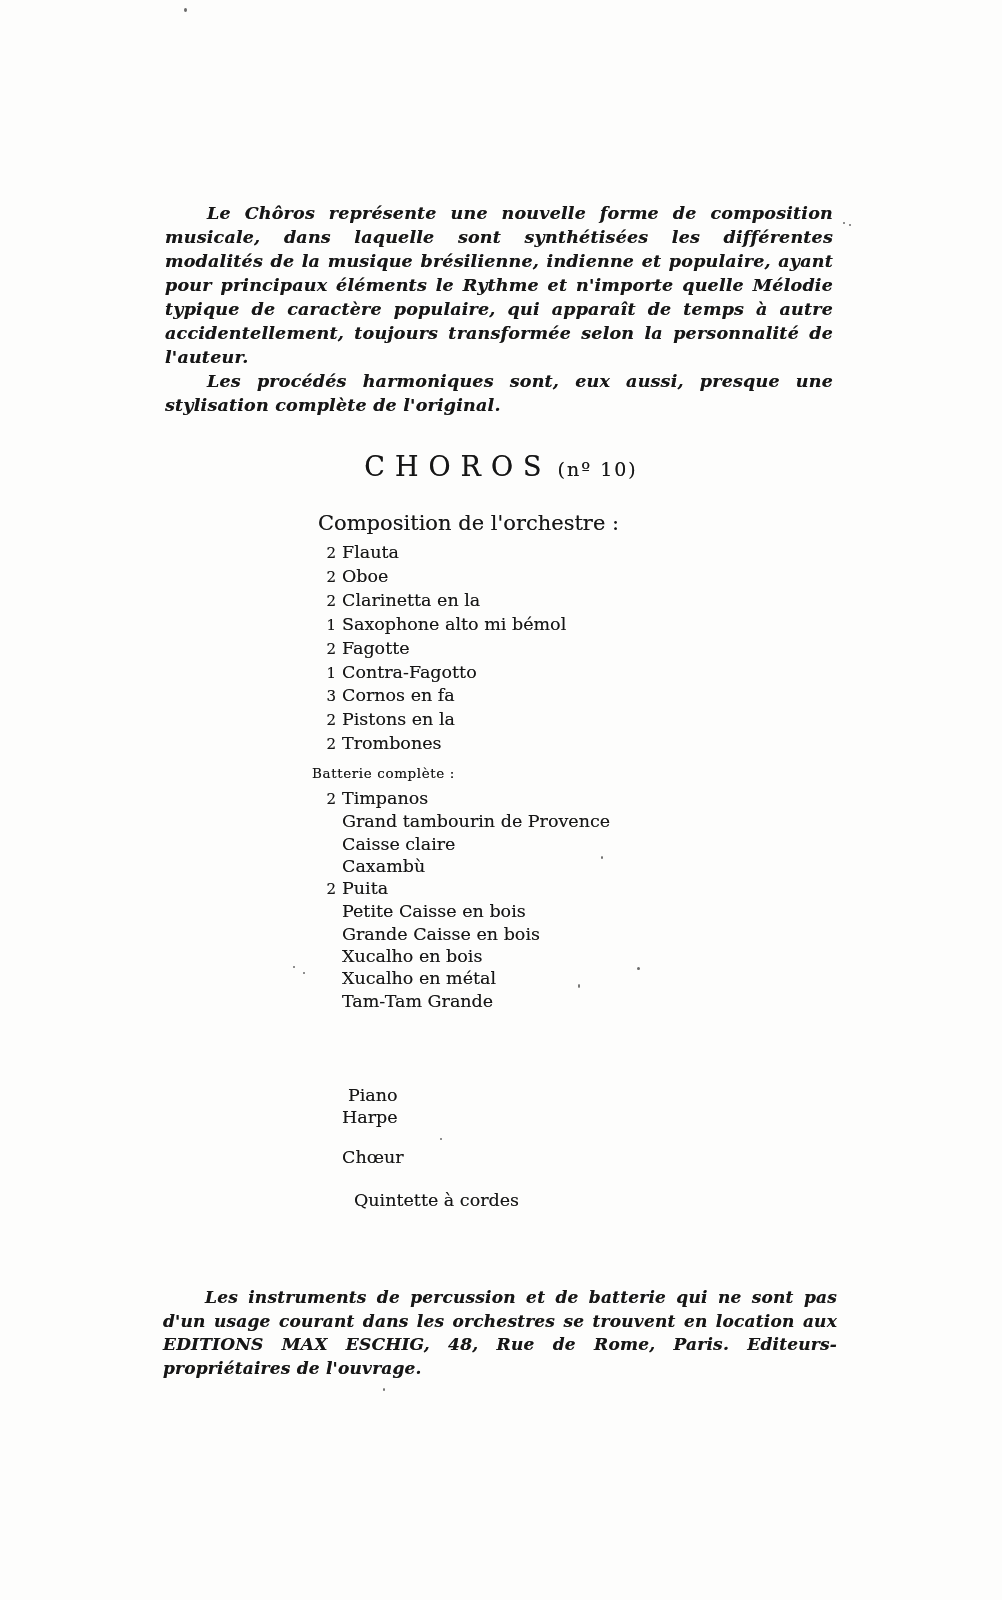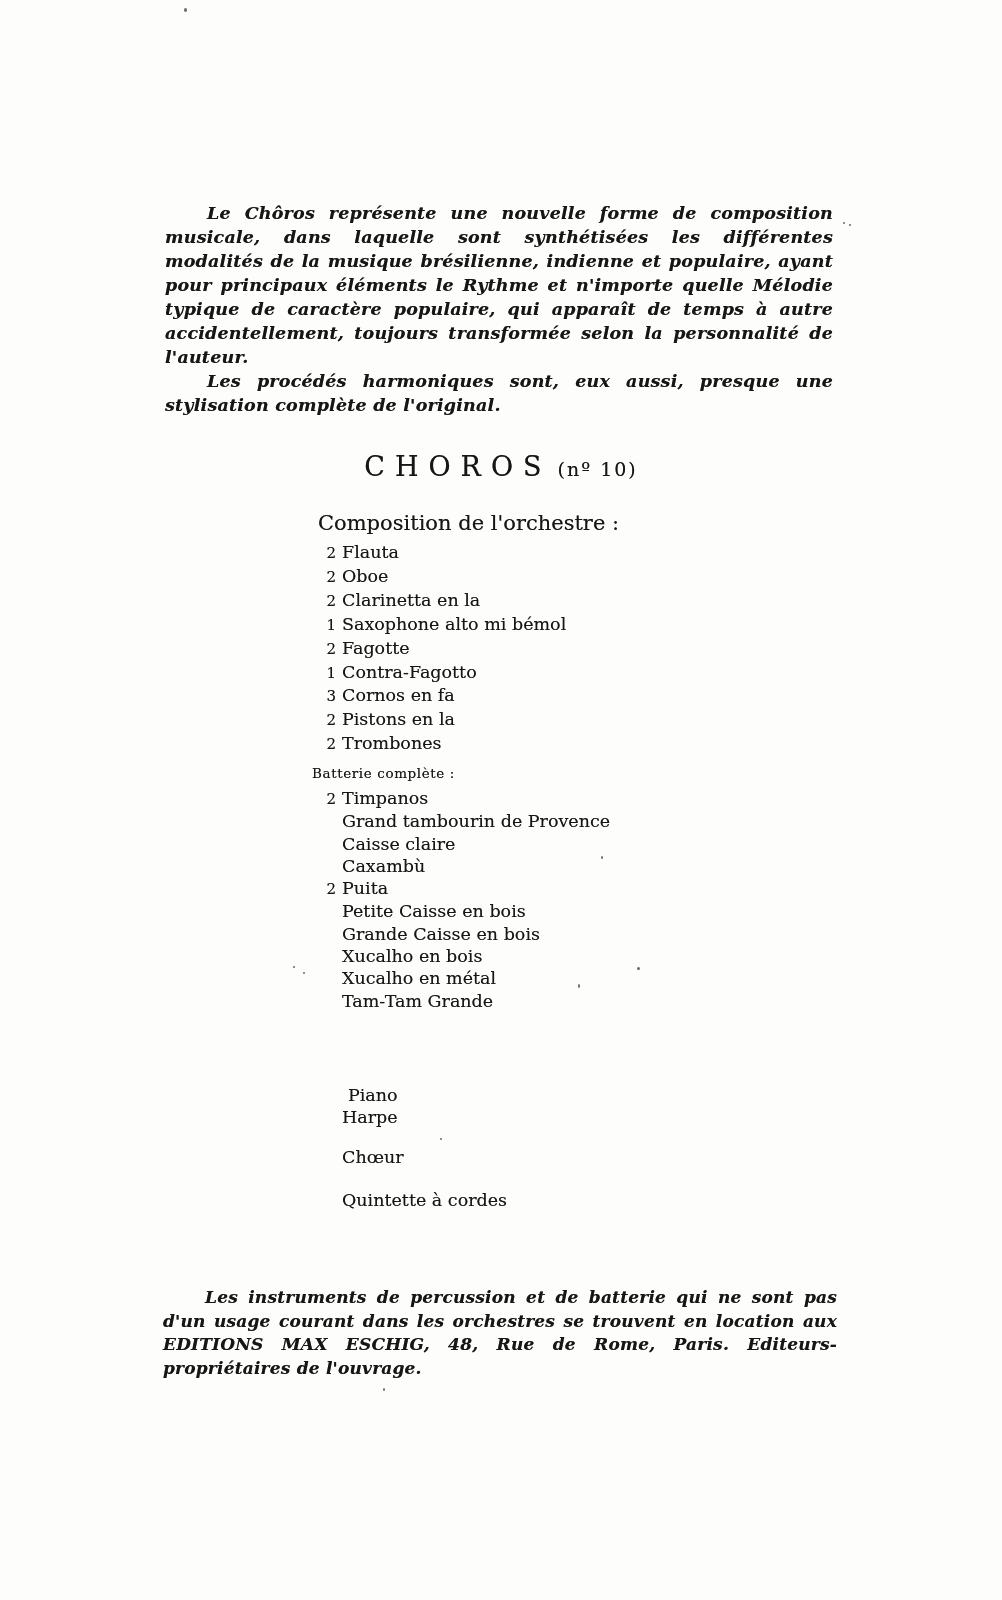--- a/index.html
+++ b/index.html
@@ -65,21 +65,21 @@
     display:inline-block;width:14px;margin-right:6px;
     text-align:right;font-size:15px;
   }
   .orch-list{left:322px;top:541px;line-height:22.9px;}
   .batt-list{left:322px;top:787px;line-height:22.3px;}
   .group{position:absolute;left:342px;font-size:17.5px;line-height:22.3px;
     text-shadow:0 0 0.55px rgba(20,20,20,.5);text-align:right;}
   .group div{margin:0;}
   .g-keys{top:1084px;}
   .g-choir{top:1146px;}
-  .g-strings{top:1189px;}
+  .g-strings{top:1189px;margin-left:12px;}
   
   .speck{position:absolute;background:#3a3a3a;border-radius:50%;opacity:.75;}
 </style>
 </head>
 <body>
 
 <div class="page">
 
   <div class="prose intro">
     <p>Le Chôros représente une nouvelle forme de composition musicale, dans laquelle sont synthétisées les différentes modalités de la musique brésilienne, indienne et populaire, ayant pour principaux éléments le Rythme et n'importe quelle Mélodie typique de caractère populaire, qui apparaît de temps à autre accidentellement, toujours transformée selon la personnalité de l'auteur.</p>

